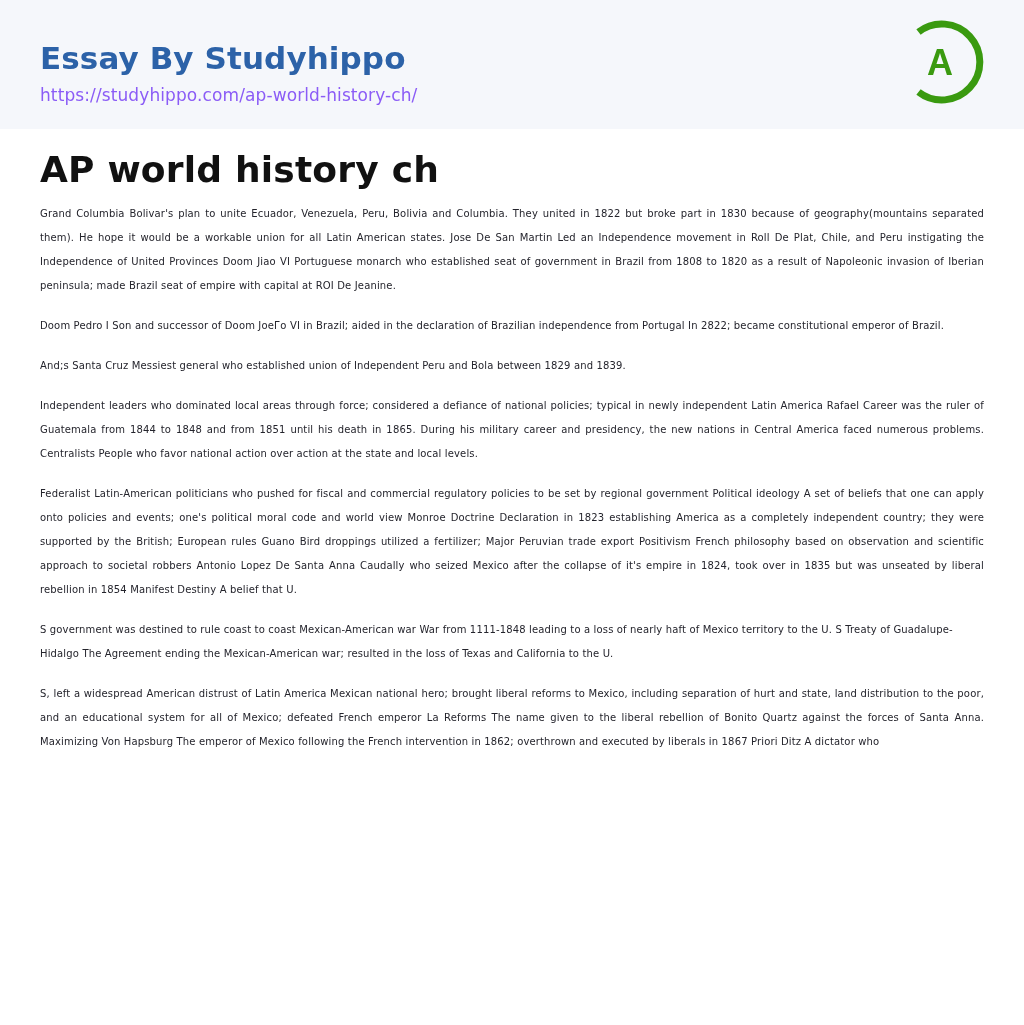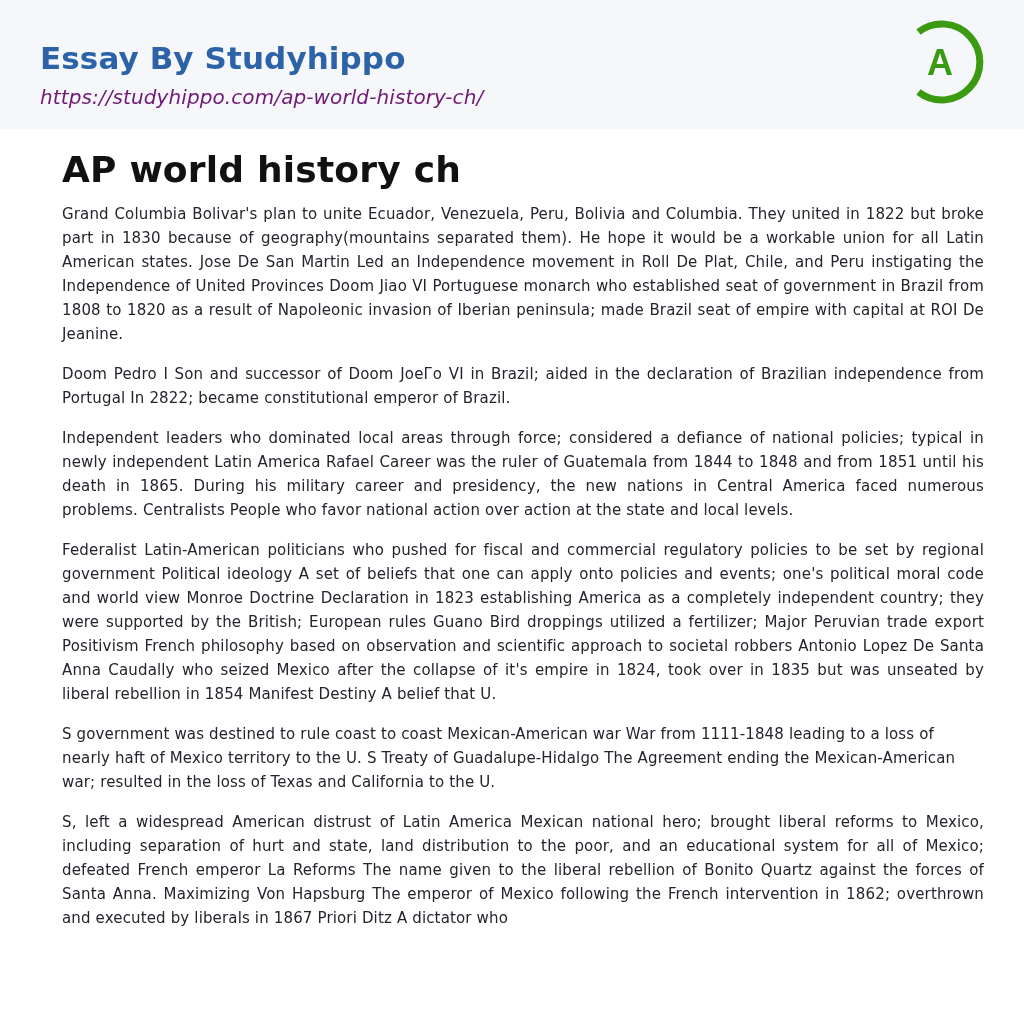--- a/index.html
+++ b/index.html
@@ -1,38 +1,39 @@
 <!DOCTYPE html>
 <html><head>
   <meta charset="utf-8">
   <style>
     html, body { margin: 0; padding: 0; background: #ffffff; }
     body { width: 1024px; min-height: 1025px; font-family: "DejaVu Sans", "Liberation Sans", sans-serif; color: #24242c; }
     .header { background: #f5f7fb; height: 129px; position: relative; }
     .brand-title { position: absolute; left: 40px; top: 40px; font-size: 31px; font-weight: bold; color: #2c62a8; letter-spacing: 0.1px; }
-    .brand-url { position: absolute; left: 40px; top: 85px; font-size: 20px; color: #701a75; text-decoration: none; letter-spacing: 0.1px; font-style: italic; }
+    .brand-url { position: absolute; left: 40px; top: 85px; font-size: 17px; color: #8b5cf6; text-decoration: none; letter-spacing: 0.1px; }
     .logo { position: absolute; left: 912px; top: 19px; width: 74px; height: 86px; }
-    .content { padding: 0 40px; margin-left: 22px; }
+    .content { padding: 0 40px; }
     .page-title { font-size: 36px; font-weight: bold; color: #111111; margin: 19px 0 10px 0; letter-spacing: 0.2px; line-height: 44px; }
-    .para { font-size: 15px; line-height: 24px; text-align: justify; margin: 0 0 16px 0; letter-spacing: 0.15px; color: #24242c; }
+    .para { font-size: 10px; line-height: 24px; text-align: justify; margin: 0 0 16px 0; letter-spacing: 0.15px; color: #24242c; }
     .para.left { text-align: left; }
   </style>
 </head>
 <body>
 
 <div class="header">
   <div class="brand-title">Essay By Studyhippo</div>
   <a class="brand-url">https://studyhippo.com/ap-world-history-ch/</a>
   <svg class="logo" viewBox="0 0 74 86" xmlns="http://www.w3.org/2000/svg">
     <path d="M 6.5 13 A 38 38 0 1 1 6.5 73" fill="none" stroke="#3a9a10" stroke-width="7"></path>
     <text x="28" y="56" text-anchor="middle" font-family="Liberation Sans, sans-serif" font-size="36" font-weight="bold" fill="#3a9a10">A</text>
   </svg>
 </div>
 
 <div class="content">
   <h1 class="page-title">AP world history ch</h1>
   <p class="para">Grand Columbia Bolivar's plan to unite Ecuador, Venezuela, Peru, Bolivia and Columbia. They united in 1822 but broke part in 1830 because of geography(mountains separated them). He hope it would be a workable union for all Latin American states. Jose De San Martin Led an Independence movement in Roll De Plat, Chile, and Peru instigating the Independence of United Provinces Doom Jiao VI Portuguese monarch who established seat of government in Brazil from 1808 to 1820 as a result of Napoleonic invasion of Iberian peninsula; made Brazil seat of empire with capital at ROI De Jeanine.</p>
   <p class="para">Doom Pedro I Son and successor of Doom JoeГo VI in Brazil; aided in the declaration of Brazilian independence from Portugal In 2822; became constitutional emperor of Brazil.</p>
+  <p class="para left">And;s Santa Cruz Messiest general who established union of Independent Peru and Bola between 1829 and 1839.</p>
   <p class="para">Independent leaders who dominated local areas through force; considered a defiance of national policies; typical in newly independent Latin America Rafael Career was the ruler of Guatemala from 1844 to 1848 and from 1851 until his death in 1865. During his military career and presidency, the new nations in Central America faced numerous problems. Centralists People who favor national action over action at the state and local levels.</p>
   <p class="para">Federalist Latin-American politicians who pushed for fiscal and commercial regulatory policies to be set by regional government Political ideology A set of beliefs that one can apply onto policies and events; one's political moral code and world view Monroe Doctrine Declaration in 1823 establishing America as a completely independent country; they were supported by the British; European rules Guano Bird droppings utilized a fertilizer; Major Peruvian trade export Positivism French philosophy based on observation and scientific approach to societal robbers Antonio Lopez De Santa Anna Caudally who seized Mexico after the collapse of it's empire in 1824, took over in 1835 but was unseated by liberal rebellion in 1854 Manifest Destiny A belief that U.</p>
   <p class="para left">S government was destined to rule coast to coast Mexican-American war War from 1111-1848 leading to a loss of nearly haft of Mexico territory to the U. S Treaty of Guadalupe-Hidalgo The Agreement ending the Mexican-American war; resulted in the loss of Texas and California to the U.</p>
   <p class="para">S, left a widespread American distrust of Latin America Mexican national hero; brought liberal reforms to Mexico, including separation of hurt and state, land distribution to the poor, and an educational system for all of Mexico; defeated French emperor La Reforms The name given to the liberal rebellion of Bonito Quartz against the forces of Santa Anna. Maximizing Von Hapsburg The emperor of Mexico following the French intervention in 1862; overthrown and executed by liberals in 1867 Priori Ditz A dictator who</p>
 </div>
 
 </body></html>

